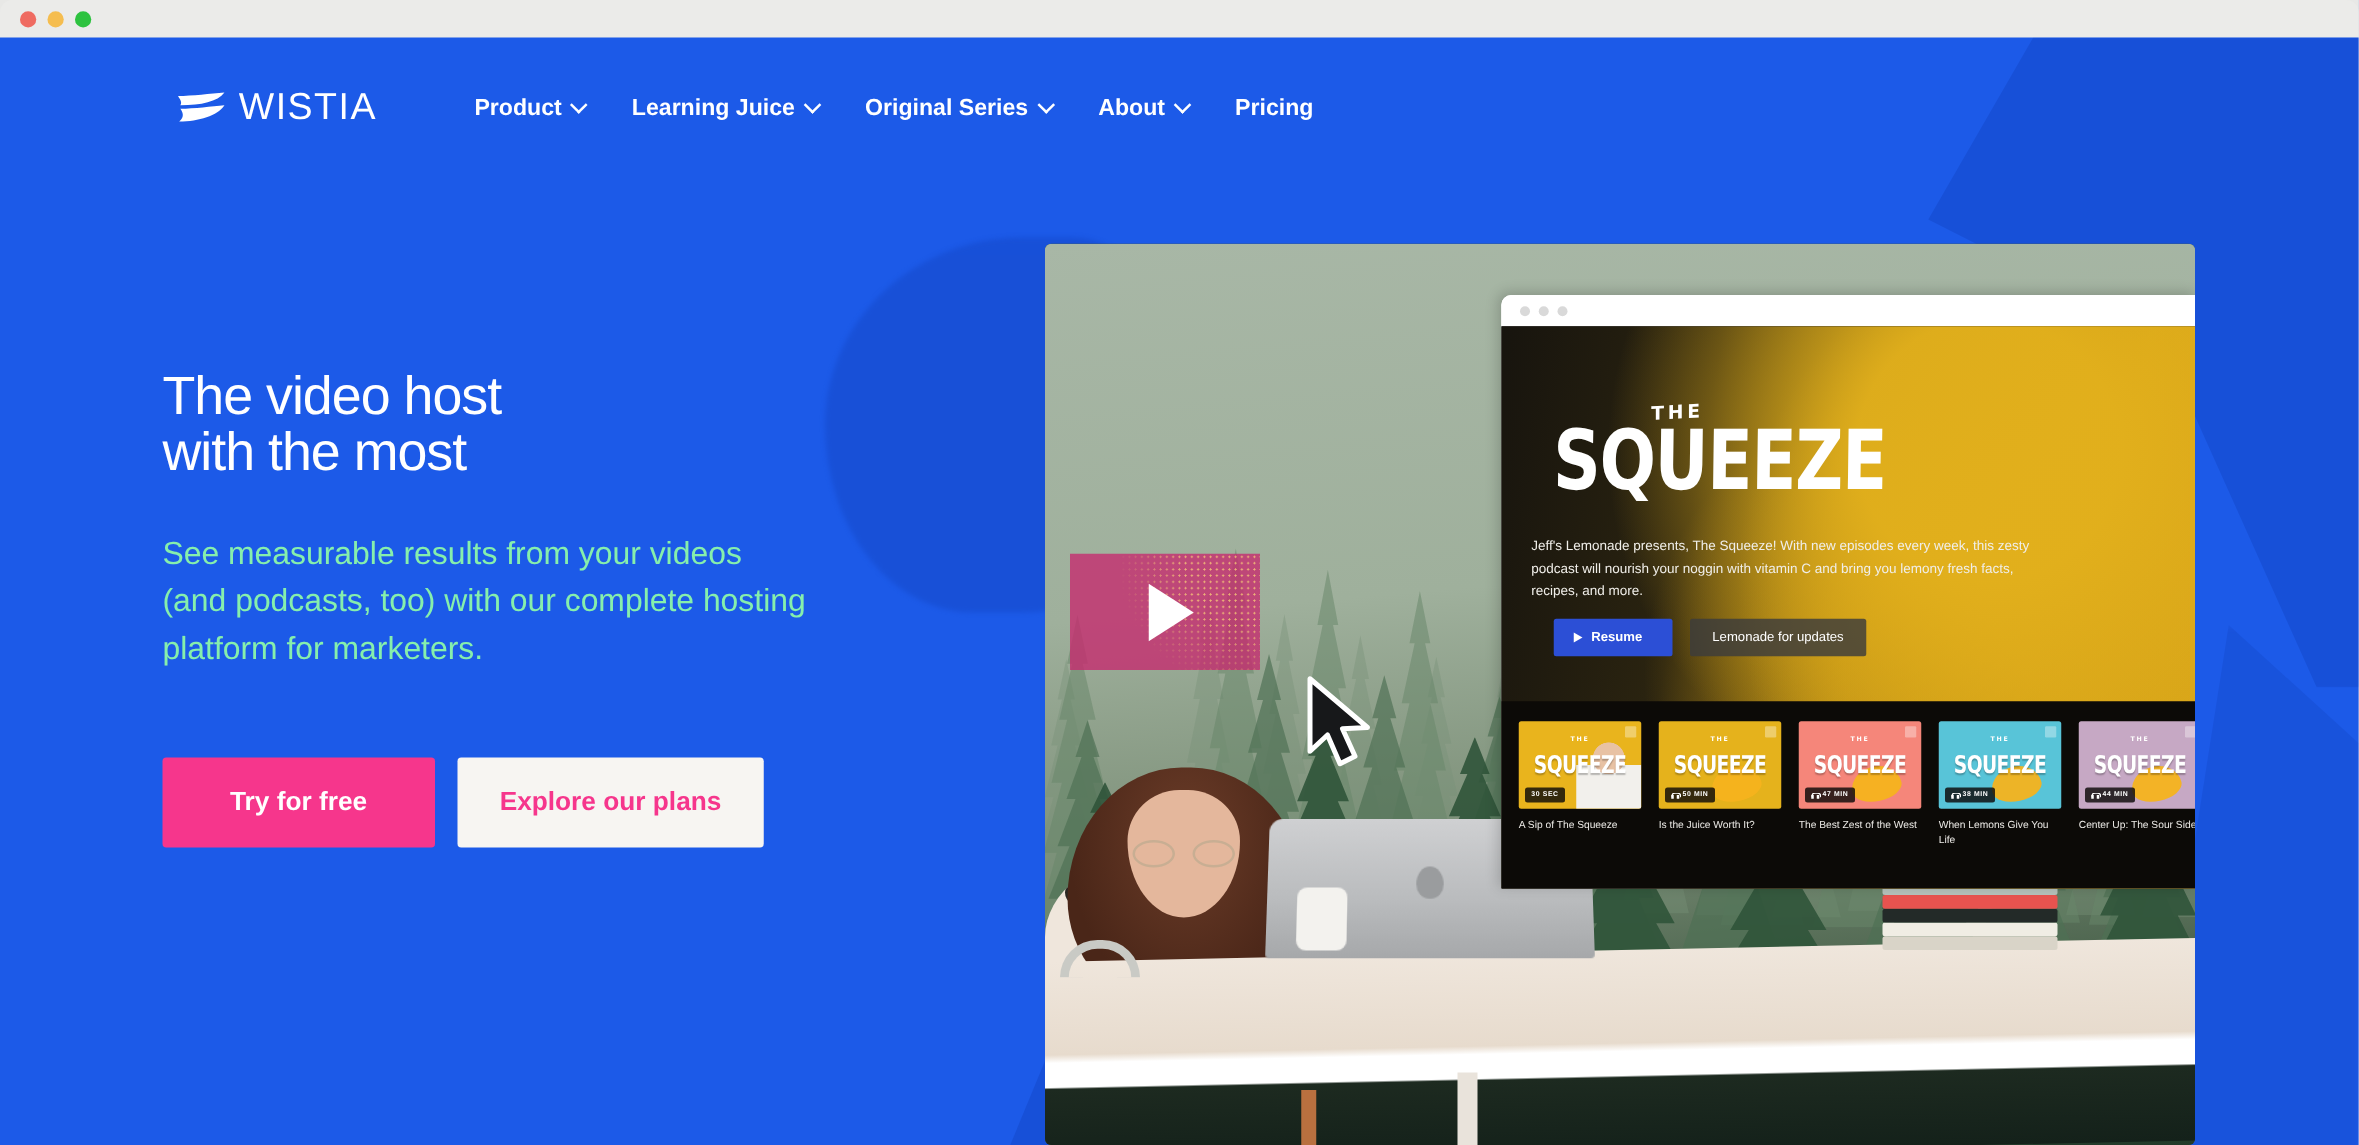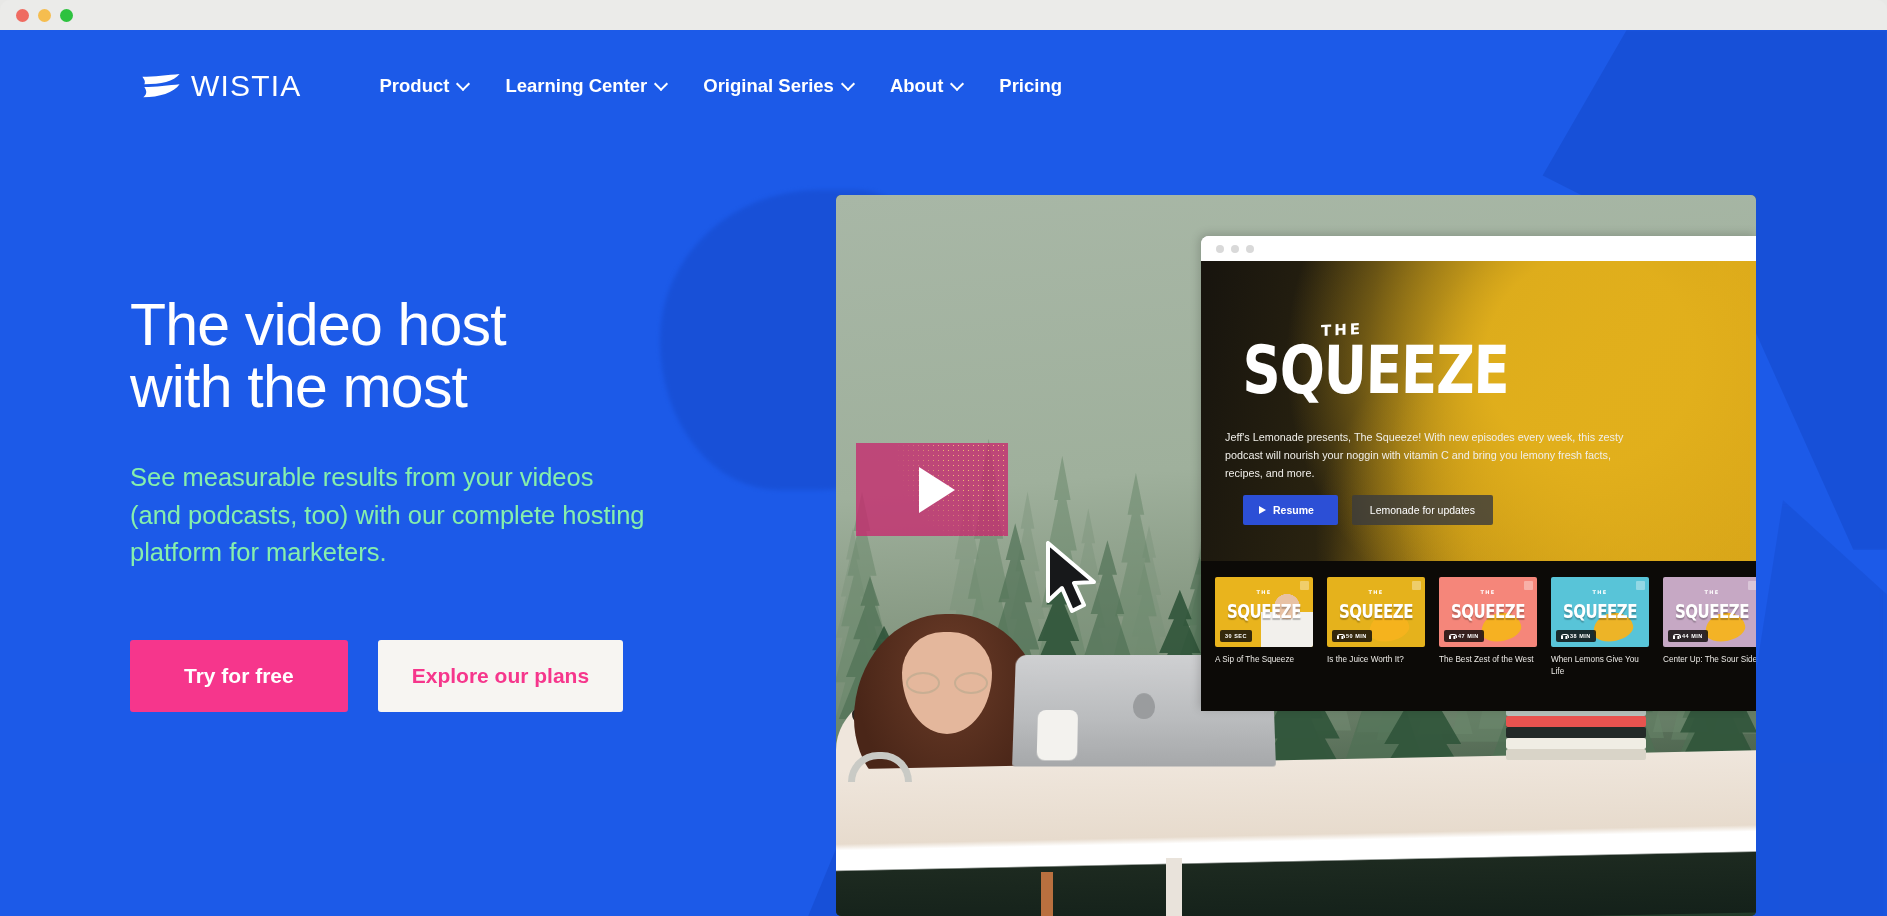--- a/index.html
+++ b/index.html
@@ -82,29 +82,29 @@
   }
   .btn-getstarted {
     background: transparent; color: #fff; font-size: 19px; font-weight: 700;
     padding: 15px 26px; border: none; cursor: pointer;
     font-family: "Liberation Sans", sans-serif;
   }
 
   
   .hero-left { position: absolute; left: 130px; top: 265px; width: 640px; z-index: 10; }
   .hero-title {
-    color: #fff; font-size: 59px; line-height: 1.05; font-weight: 300;
+    color: #fff; font-size: 43px; line-height: 1.05; font-weight: 300;
     letter-spacing: -0.8px; margin-bottom: 40px;
   }
   .hero-title .l2 { display: block; }
   .hero-sub {
     color: #86efac; font-size: 25.5px; line-height: 1.48; font-weight: 400;
     margin-bottom: 68px; max-width: 520px;
   }
-  .cta-row { display: flex; gap: 30px; align-items: center; }
+  .cta-row { display: flex; gap: 18px; align-items: center; }
   .btn-try {
     background: #f6368c; color: #fff; font-size: 21px; font-weight: 700;
     padding: 24px 54px; border: none; border-radius: 3px; cursor: pointer;
     font-family: "Liberation Sans", sans-serif;
   }
   .btn-explore {
     background: #f7f5f2; color: #f6368c; font-size: 21px; font-weight: 700;
     padding: 24px 34px; border: none; border-radius: 3px; cursor: pointer;
     font-family: "Liberation Sans", sans-serif;
   }
@@ -320,21 +320,21 @@
         </span>
         <span class="logo-text">WISTIA</span>
       </a>
 
       <div class="nav-links">
         <div class="nav-link">
           <span>Product</span>
           <span class="chev"></span>
         </div>
         <div class="nav-link">
-          <span>Learning Center</span>
+          <span>Learning Juice</span>
           <span class="chev"></span>
         </div>
         <div class="nav-link">
           <span>Original Series</span>
           <span class="chev"></span>
         </div>
         <div class="nav-link">
           <span>About</span>
           <span class="chev"></span>
         </div>

